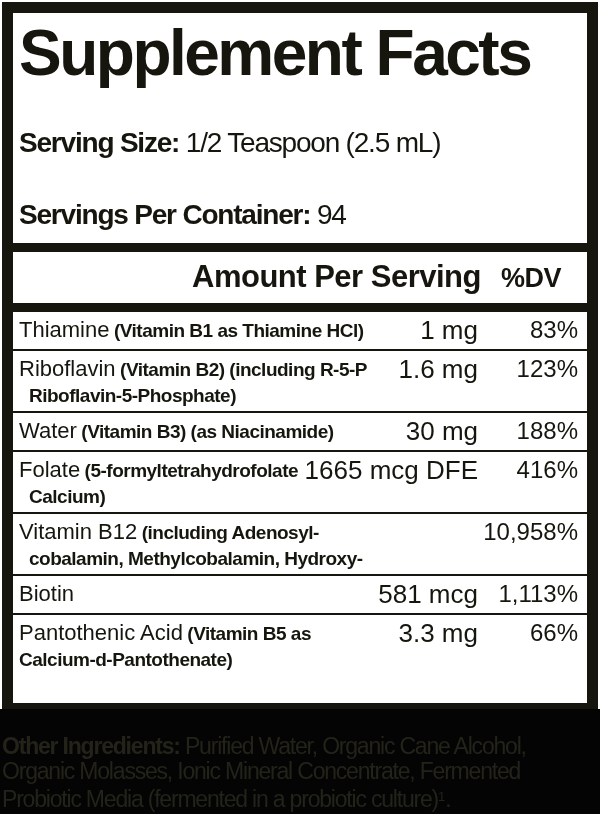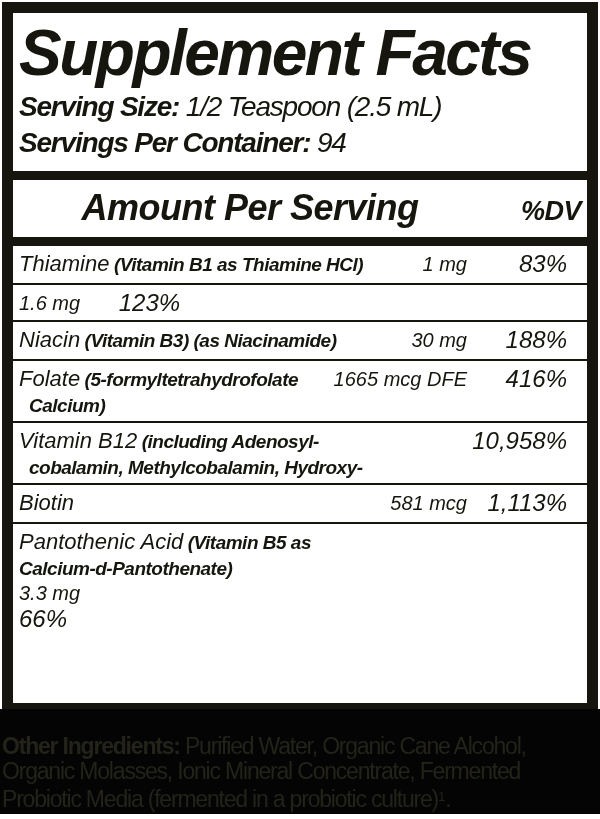--- a/index.html
+++ b/index.html
@@ -7,47 +7,47 @@
     --footer-bg:#040404;
     --footer-ink:#23231a;
   }
   *{margin:0;padding:0;box-sizing:border-box;}
   html,body{width:600px;height:819px;overflow:hidden;background:#fff;
     font-family:"Liberation Sans","DejaVu Sans",sans-serif;color:var(--ink);}
   .page{position:relative;width:600px;height:819px;background:#fff;}
 
   
   .panel{position:absolute;left:2px;top:2px;width:596px;height:712px;
-    background:#fff;border:11px solid var(--ink);padding:0 6px;font-style:italic;}
+    background:#fff;border:11px solid var(--ink);padding:0 6px;}
 
   .title{font-weight:700;font-size:64px;letter-spacing:-2.5px;line-height:72px;
     margin-top:4px;white-space:nowrap;}
 
-  .serving-line{font-size:28px;letter-spacing:-1.2px;line-height:36px;white-space:nowrap;}
+  .serving-line{font-size:28px;letter-spacing:-1.2px;line-height:36px;white-space:nowrap;margin-top:36px;}
   .serving-line .b{font-weight:700;}
 
   .bar{height:9px;background:var(--ink);margin:0 -6px;}
   .bar-top{margin-top:10px;}
 
   .hdr-row{display:flex;align-items:baseline;padding:7px 0 8px 0;}
-  .hdr-amt{flex:1 1 auto;text-align:center;font-weight:700;font-size:36px;letter-spacing:-0.5px;}
-  .hdr-dv{flex:0 0 100px;text-align:right;font-weight:700;font-size:27px;letter-spacing:-0.5px;}
+  .hdr-amt{flex:1 1 auto;text-align:right;font-weight:700;font-size:31px;letter-spacing:-0.5px;}
+  .hdr-dv{flex:0 0 100px;text-align:center;font-weight:700;font-size:27px;letter-spacing:-0.5px;}
 
   .rows{margin:0 -6px;}
   .row{display:flex;align-items:flex-start;border-bottom:2.5px solid var(--ink);
-    padding:5px 20px 4px 6px;margin:0;}
-  .row.last{border-bottom:none;flex-direction:column;}
+    padding:5px 9px 4px 6px;margin:0;}
+  .row.last{border-bottom:none;}
   .cell-name{flex:1 1 auto;min-width:0;}
   .nline{white-space:nowrap;line-height:26px;}
   .nm{font-size:22px;}
   .pr{font-size:19px;font-weight:700;letter-spacing:-0.5px;}
   .cont{font-size:19px;font-weight:700;letter-spacing:-0.5px;line-height:23px;
     padding-left:10px;white-space:nowrap;}
   .cont.noindent{padding-left:0;}
-  .cell-amt{flex:0 0 auto;font-size:20px;line-height:26px;white-space:nowrap;}
+  .cell-amt{flex:0 0 auto;font-size:26px;line-height:26px;white-space:nowrap;}
   .cell-dv{flex:0 0 100px;text-align:right;font-size:24px;line-height:26px;white-space:nowrap;}
 
   
   .footer{position:absolute;left:0;top:709px;width:600px;height:105px;
     background:var(--footer-bg);color:var(--footer-ink);overflow:hidden;
     padding:25px 0 0 2px;}
   .fline{font-size:23px;letter-spacing:-1.2px;line-height:25px;white-space:nowrap;}
   .fline .fb{font-weight:700;}
   .fline sup{font-size:13px;vertical-align:6px;letter-spacing:0;}
 </style>
@@ -77,27 +77,31 @@
 
       <div class="row">
         <div class="cell-name">
           <div class="nline"><span class="nm">Thiamine</span> <span class="pr">(Vitamin B1 as Thiamine HCl)</span></div>
         </div>
         <div class="cell-amt">1 mg</div>
         <div class="cell-dv">83%</div>
       </div>
 
       <div class="row">
+        <div class="cell-name">
+          <div class="nline"><span class="nm">Riboflavin</span> <span class="pr">(Vitamin B2) (including R-5-P</span></div>
+          <div class="cont">Riboflavin-5-Phosphate)</div>
+        </div>
         <div class="cell-amt">1.6 mg</div>
         <div class="cell-dv">123%</div>
       </div>
 
       <div class="row">
         <div class="cell-name">
-          <div class="nline"><span class="nm">Niacin</span> <span class="pr">(Vitamin B3) (as Niacinamide)</span></div>
+          <div class="nline"><span class="nm">Water</span> <span class="pr">(Vitamin B3) (as Niacinamide)</span></div>
         </div>
         <div class="cell-amt">30 mg</div>
         <div class="cell-dv">188%</div>
       </div>
 
 
       <div class="row">
         <div class="cell-name">
           <div class="nline"><span class="nm">Folate</span> <span class="pr">(5-formyltetrahydrofolate</span></div>
           <div class="cont">Calcium)</div>

